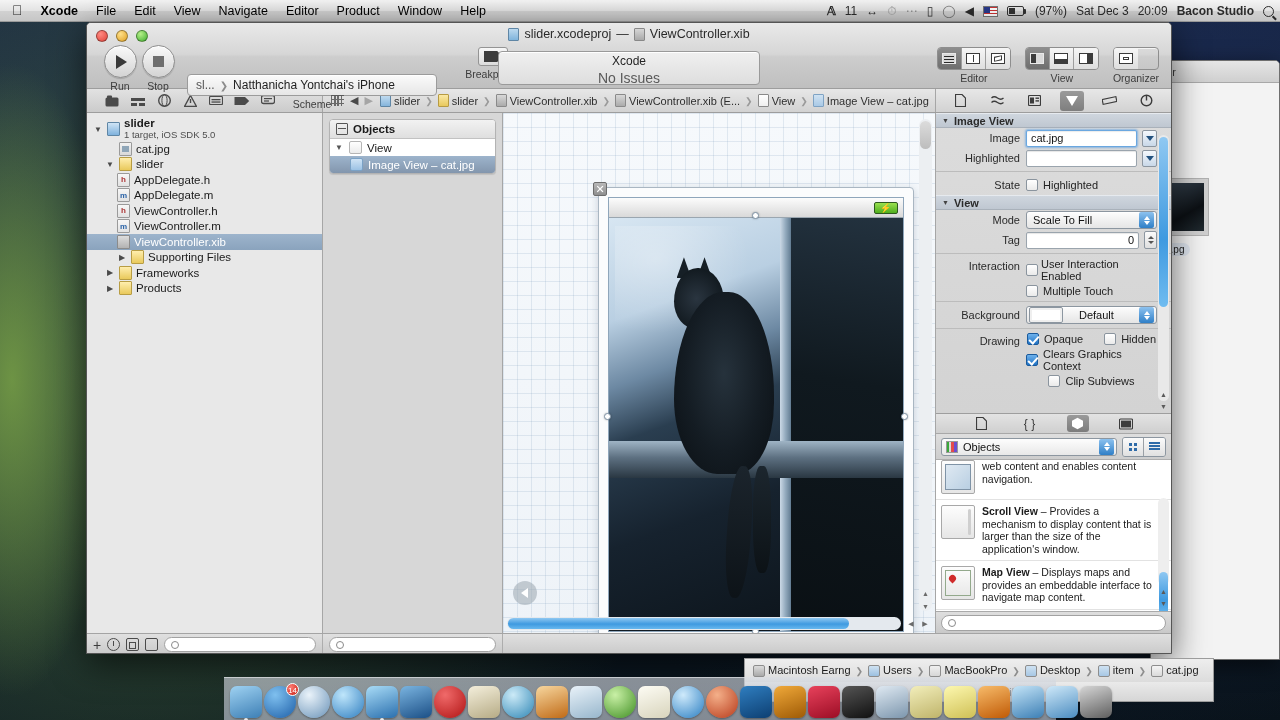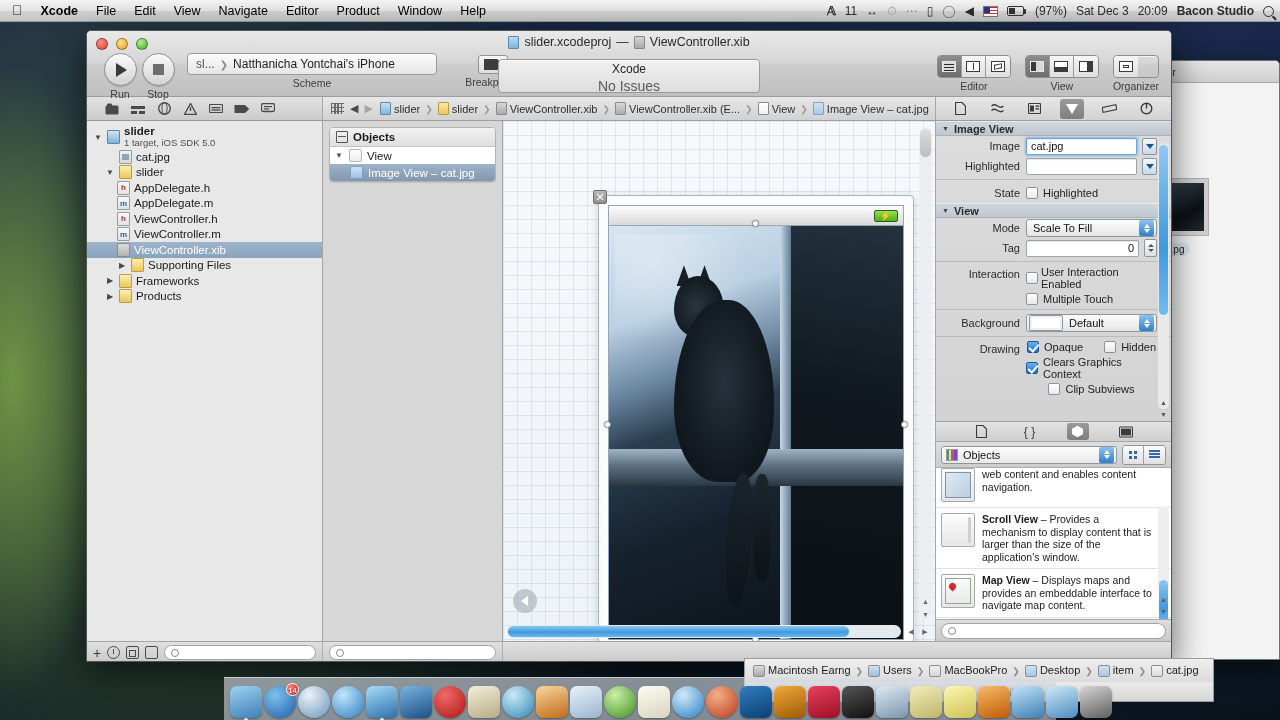--- a/index.html
+++ b/index.html
@@ -50,21 +50,21 @@
     font-size:11px; color:#3a3a3a; display:flex; align-items:center; padding-left:6px; }
   .fb-body { position:relative; background:#f3f3f3; height:100%; }
   .fb-thumb { position:absolute; left:14px; top:95px; width:44px; height:58px;
     background:#cfcfcf; border:1px solid #b0b0b0; padding:4px; }
   .fb-thumb i { display:block; width:100%; height:100%;
     background:linear-gradient(150deg,#34414d,#0c1014 60%,#202a30); }
   .fb-label { position:absolute; left:8px; top:160px; font-size:10px; color:#222;
      background:#dfe6ef; border-radius:7px; padding:1px 6px; }
 
   
-  .xcode { position:absolute; left:86px; top:30px; width:1086px; height:632px;
+  .xcode { position:absolute; left:86px; top:22px; width:1086px; height:632px;
     background:#d9d9d9; border:1px solid #555; border-radius:5px 5px 0 0;
     box-shadow:0 10px 34px rgba(0,0,0,.6); overflow:hidden; }
 
   .titlebar { position:relative; height:66px;
     background:linear-gradient(to bottom,#e9e9e9 0%,#d6d6d6 48%,#cdcdcd 52%,#bfbfbf 100%);
     border-bottom:1px solid #9d9d9d; }
   .traffic { position:absolute; left:9px; top:7px; display:flex; gap:8px; }
   .tl { width:12px;height:12px;border-radius:50%; border:1px solid rgba(0,0,0,.35); }
   .tl.r{background:radial-gradient(circle at 35% 30%,#ff8a82,#e0443a);}
   .tl.y{background:radial-gradient(circle at 35% 30%,#ffe08a,#dfa022);}
@@ -82,21 +82,21 @@
   .runbtn, .stopbtn { width:38px; text-align:center; }
   .circbtn { width:33px;height:33px;border-radius:50%; margin:0 auto;
     background:linear-gradient(to bottom,#fafafa,#d3d3d3);
     border:1px solid #8e8e8e; box-shadow:inset 0 1px 0 #fff, 0 1px 1px rgba(0,0,0,.16);
     display:flex;align-items:center;justify-content:center; }
   .tri { width:0;height:0;border-left:11px solid #3a3a3a;border-top:7px solid transparent;
     border-bottom:7px solid transparent; margin-left:3px;}
   .sq { width:11px;height:11px;background:#6e6e6e; }
   .tb-cap { font-size:10.5px; color:#3c3c3c; text-align:center; margin-top:2px; }
 
-  .scheme-wrap { margin-left:10px; width:250px; }
+  .scheme-wrap { margin-left:10px; width:250px;margin-top:29px; }
   .scheme-box { height:22px; border:1px solid #9b9b9b; border-radius:4px;
     background:linear-gradient(to bottom,#fbfbfb,#e6e6e6);
     display:flex;align-items:center; padding:0 8px; font-size:12px; color:#1e1e1e;
     box-shadow:inset 0 1px 0 #fff; white-space:nowrap; overflow:hidden; }
   .scheme-box .dim { color:#555; }
   .scheme-box .sep { margin:0 5px; color:#8b8b8b; font-size:10px; }
 
   .bp-wrap { margin-left:22px; width:68px; }
   .bp-btn { width:30px;height:19px;margin:2px auto 0;
     background:linear-gradient(to bottom,#f7f7f7,#dcdcdc); border:1px solid #949494;
@@ -910,21 +910,21 @@
           </div>
 
           <div class="divline"></div>
 
 
           <div class="frow">
             <span class="flab">Background</span>
             <span class="fctl">
               <span class="popup" style="padding-left:2px;">
                 <span class="swatch"></span>
-                <span style="margin-left:6px;">Default</span>
+                <span style="margin-left:16px;">Default</span>
                 <span class="pa">
                     <i class="u"></i>
                     <i class="d"></i>
                   </span>
               </span>
             </span>
           </div>
 
           <div class="divline"></div>
 

